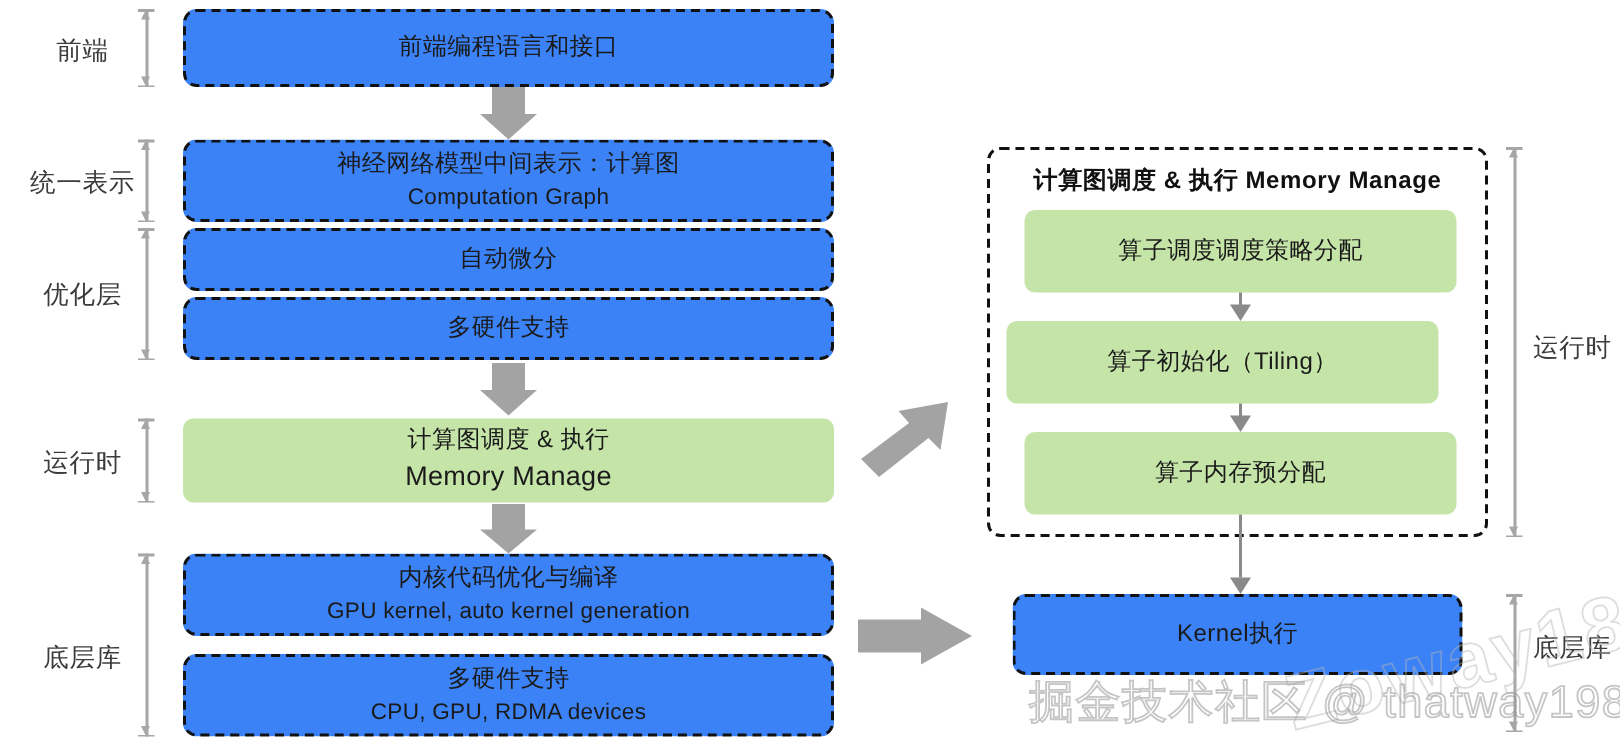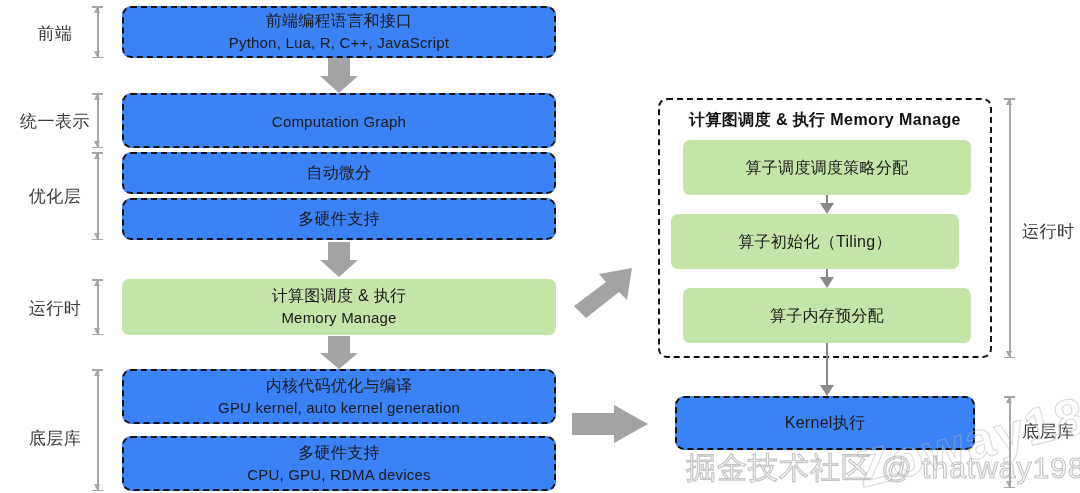--- a/index.html
+++ b/index.html
@@ -70,21 +70,21 @@
     position: absolute;
     background: #c5e4a8;
     border-radius: 7px;
     display: flex;
     flex-direction: column;
     align-items: center;
     justify-content: center;
     text-align: right;
   }
   .gbox .t1 { color: #1a1a1a; font-size: 16px; line-height: 1.25; letter-spacing: 0.3px; }
-  .gbox .t2 { color: #1a1a1a; font-size: 15px; line-height: 1.3; letter-spacing: 0.2px; margin-top: 2px; }
+  .gbox .t2 { color: #1a1a1a; font-size: 18px; line-height: 1.3; letter-spacing: 0.2px; margin-top: 2px; }
 
   
   .fatdown { position: absolute; }
   .fatdown .shaft {
     position: absolute; left: 50%; transform: translateX(-50%);
     top: 0; width: 22px; height: 55%; background: #a3a3a3;
   }
   .fatdown .head {
     position: absolute; left: 50%; transform: translateX(-50%);
     bottom: 0; width: 0; height: 0;
@@ -202,23 +202,23 @@
         <div class="line"></div>
         <div class="head up"></div>
         <div class="head down"></div>
         <div class="cap bot"></div>
       </div>
     </div>
 
   <div id="left-boxes">
       <div class="dbox" style="left: 122px; top: 6px; width: 434px; height: 52px;">
         <div class="t1">前端编程语言和接口</div>
-        <div class="t2">Python, Lua, R, C++, JavaScript</div>
       </div>
       <div class="dbox" style="left: 122px; top: 93px; width: 434px; height: 55px;">
+        <div class="t1">神经网络模型中间表示：计算图</div>
         <div class="t2">Computation Graph</div>
       </div>
       <div class="dbox" style="left: 122px; top: 152px; width: 434px; height: 42px;">
         <div class="t1">自动微分</div>
       </div>
       <div class="dbox" style="left: 122px; top: 198px; width: 434px; height: 42px;">
         <div class="t1">多硬件支持</div>
       </div>
       <div class="gbox" style="left: 122px; top: 279px; width: 434px; height: 56px;">
         <div class="t1">计算图调度 &amp; 执行</div>

